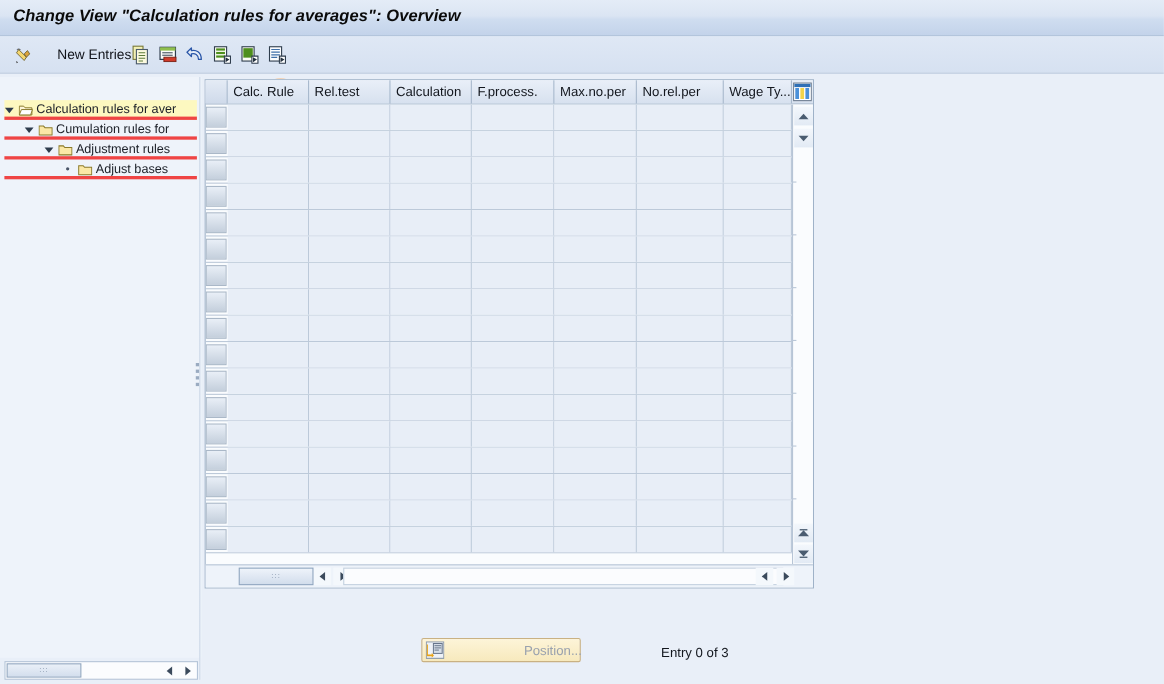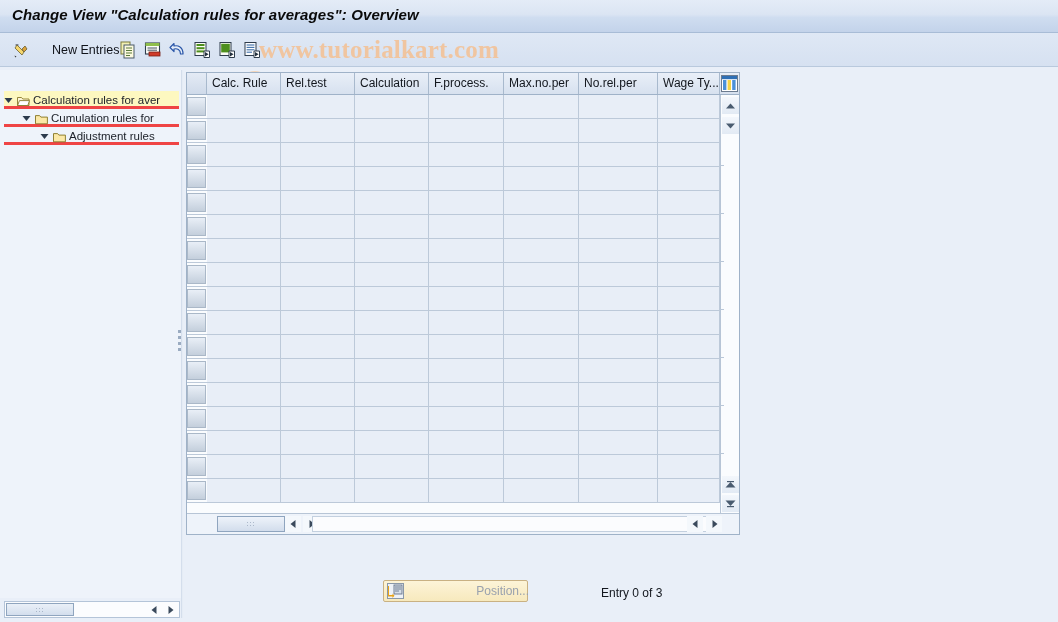--- a/index.html
+++ b/index.html
@@ -272,21 +272,20 @@
             <line x1="3.6" y1="11.2" x2="9" y2="11.2"></line>
         </g>
         <path d="M11 10 L16.5 10 L16.5 16.5 L11 16.5 Z" fill="#fff" stroke="#2f3d4d" stroke-width="1"></path>
         <path d="M12 11 L12 15.5 L15.6 13.2 Z" fill="#24313f"></path>
       </svg>
     </div>
 
     <div class="wm-ring"></div>
   </div>
 
-  <div class="watermark">www.tutorialkart.com</div>
 
   <div class="sidebar">
     <div class="tree" id="tree">
         <div class="tree-row sel">
           <span class="tw" style="left: 0px;">
             <svg width="9" height="9" viewBox="0 0 9 9">
               <path d="M0.5 2 L8.5 2 L4.5 7 Z" fill="#2d3b4c"></path>
             </svg>
           </span>
           <span class="tfold" style="left: 13px;"><svg width="13" height="11" viewBox="0 0 13 11">
@@ -309,20 +308,27 @@
         <div class="tree-row">
           <span class="tw" style="left: 36px;">
             <svg width="9" height="9" viewBox="0 0 9 9">
               <path d="M0.5 2 L8.5 2 L4.5 7 Z" fill="#2d3b4c"></path>
             </svg>
           </span>
           <span class="tfold" style="left: 49px;"><svg width="13" height="11" viewBox="0 0 13 11">
               <path d="M0.5 9.8 L0.5 1.6 L4.6 1.6 L5.9 3.1 L12.4 3.1 L12.4 9.8 Z" fill="#fbe8a6" stroke="#8a7a2a" stroke-width="0.95"></path>
             </svg></span>
           <span class="tlabel" style="left: 65px;">Adjustment rules</span>
+        </div>
+        <div class="tree-row">
+          <span class="tdot" style="left: 56px;"></span>
+          <span class="tfold" style="left: 67px;"><svg width="13" height="11" viewBox="0 0 13 11">
+              <path d="M0.5 9.8 L0.5 1.6 L4.6 1.6 L5.9 3.1 L12.4 3.1 L12.4 9.8 Z" fill="#fbe8a6" stroke="#8a7a2a" stroke-width="0.95"></path>
+            </svg></span>
+          <span class="tlabel" style="left: 83px;">Adjust bases</span>
         </div>
       </div>
   </div>
   <div class="sb-divider"></div>
 
   <div class="splitter">
     <i style="top:0px"></i>
       <i style="top:6px"></i>
       <i style="top:12px"></i>
       <i style="top:18px"></i>

